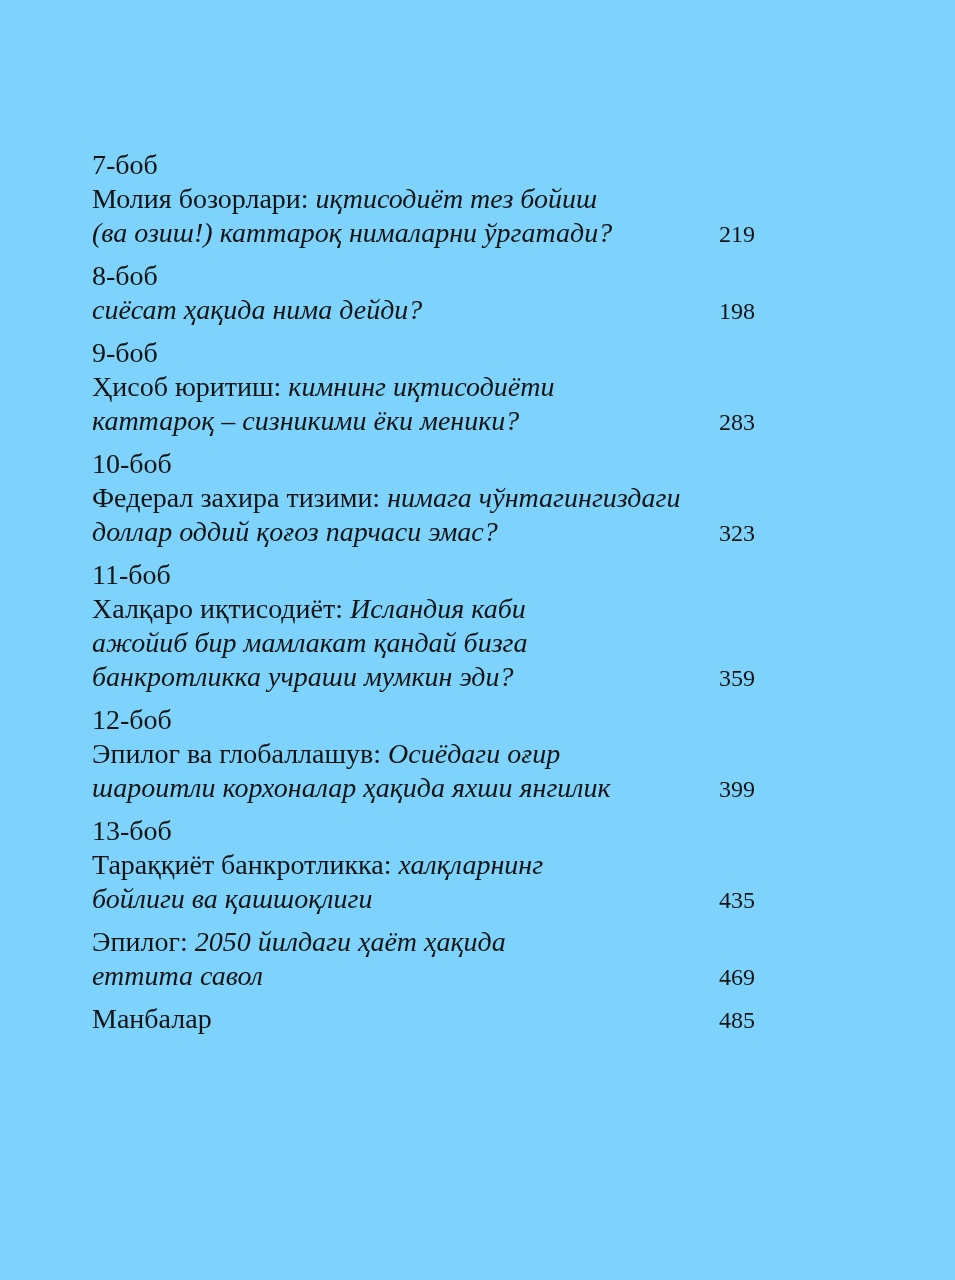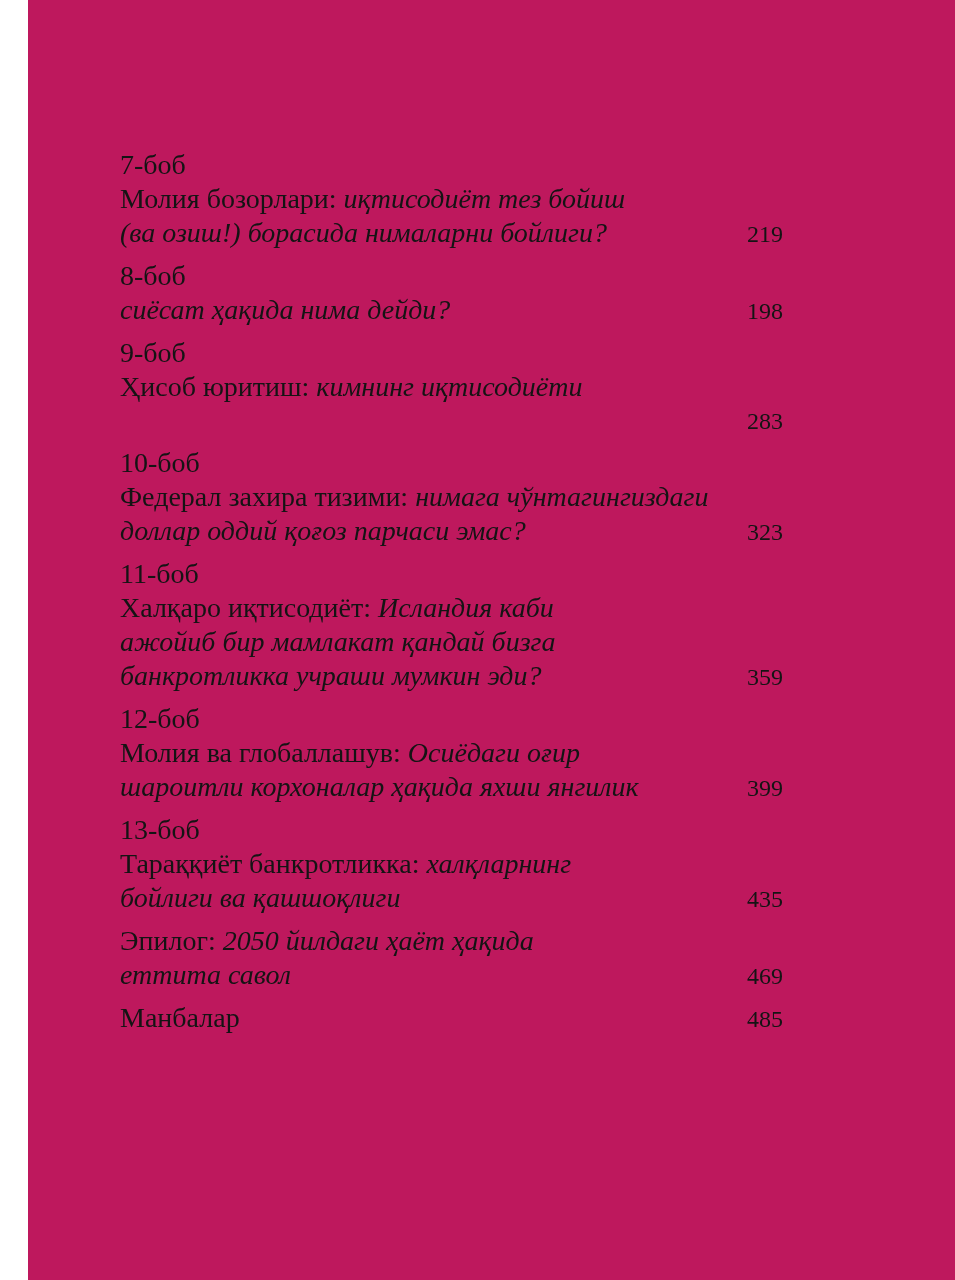--- a/index.html
+++ b/index.html
@@ -11,22 +11,21 @@
     width: 955px;
     height: 1280px;
     position: relative;
     font-family: "Liberation Serif", "DejaVu Serif", serif;
     color: #141414;
     overflow: hidden;
   }
   .page {
     position: absolute;
     inset: 0;
-    background: #be185d;
-    margin-left: 28px;
+    background: #7dd3fc;
   }
   .toc {
     position: absolute;
     left: 92px;
     top: 148px;
     width: 663px;
   }
   .entry {
     margin-bottom: 8px;
   }
@@ -62,37 +61,38 @@
 <body>
 
 <div class="page">
   <div class="toc" id="toc-root">
       <div class="entry">
         <div class="chapter">7-боб</div>
         <div class="line">
           <span class="line-text"><span class="seg-roman">Молия бозорлари: </span><span class="seg-italic">иқтисодиёт тез бойиш</span></span>
         </div>
         <div class="line">
-          <span class="line-text"><span class="seg-italic">(ва озиш!) борасида нималарни бойлиги?</span></span>
+          <span class="line-text"><span class="seg-italic">(ва озиш!) каттароқ нималарни ўргатади?</span></span>
           <span class="page-num">219</span>
         </div>
       </div>
       <div class="entry">
         <div class="chapter">8-боб</div>
         <div class="line">
           <span class="line-text"><span class="seg-italic">сиёсат ҳақида нима дейди?</span></span>
           <span class="page-num">198</span>
         </div>
       </div>
       <div class="entry">
         <div class="chapter">9-боб</div>
         <div class="line">
           <span class="line-text"><span class="seg-roman">Ҳисоб юритиш: </span><span class="seg-italic">кимнинг иқтисодиёти</span></span>
         </div>
         <div class="line">
+          <span class="line-text"><span class="seg-italic">каттароқ – сизникими ёки меники?</span></span>
           <span class="page-num">283</span>
         </div>
       </div>
       <div class="entry">
         <div class="chapter">10-боб</div>
         <div class="line">
           <span class="line-text"><span class="seg-roman">Федерал захира тизими: </span><span class="seg-italic">нимага чўнтагингиздаги</span></span>
         </div>
         <div class="line">
           <span class="line-text"><span class="seg-italic">доллар оддий қоғоз парчаси эмас?</span></span>
@@ -108,21 +108,21 @@
           <span class="line-text"><span class="seg-italic">ажойиб бир мамлакат қандай бизга</span></span>
         </div>
         <div class="line">
           <span class="line-text"><span class="seg-italic">банкротликка учраши мумкин эди?</span></span>
           <span class="page-num">359</span>
         </div>
       </div>
       <div class="entry">
         <div class="chapter">12-боб</div>
         <div class="line">
-          <span class="line-text"><span class="seg-roman">Молия ва глобаллашув: </span><span class="seg-italic">Осиёдаги оғир</span></span>
+          <span class="line-text"><span class="seg-roman">Эпилог ва глобаллашув: </span><span class="seg-italic">Осиёдаги оғир</span></span>
         </div>
         <div class="line">
           <span class="line-text"><span class="seg-italic">шароитли корхоналар ҳақида яхши янгилик</span></span>
           <span class="page-num">399</span>
         </div>
       </div>
       <div class="entry">
         <div class="chapter">13-боб</div>
         <div class="line">
           <span class="line-text"><span class="seg-roman">Тараққиёт банкротликка: </span><span class="seg-italic">халқларнинг</span></span>

